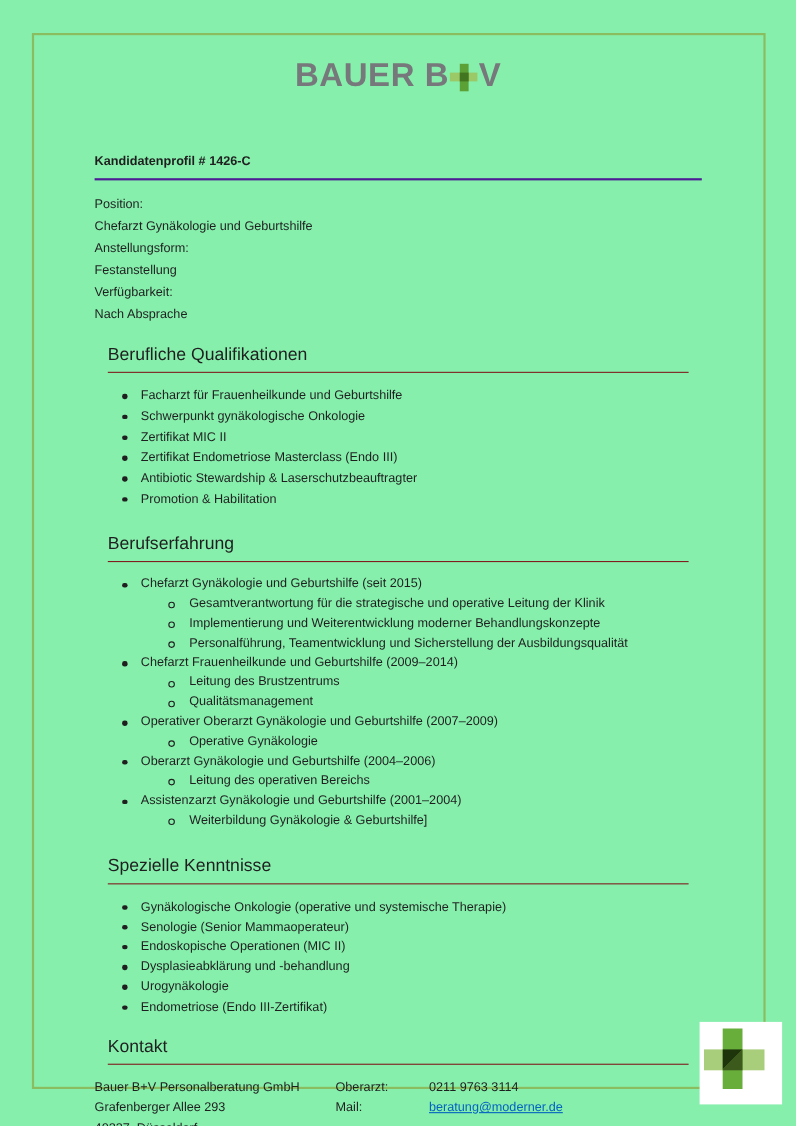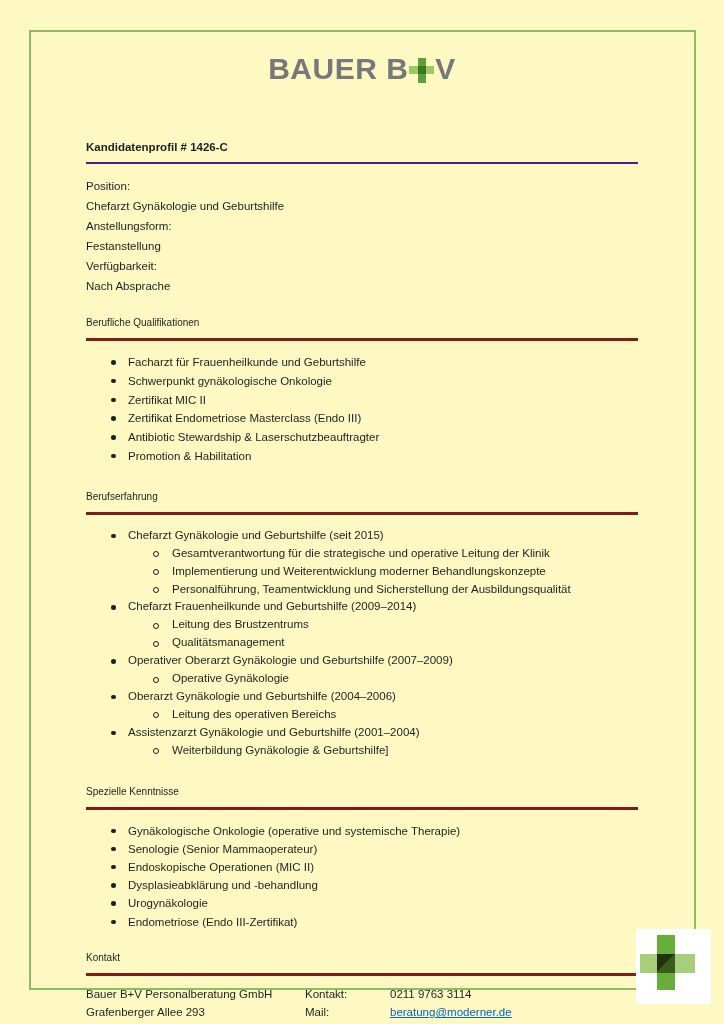--- a/index.html
+++ b/index.html
@@ -1,17 +1,17 @@
 <!DOCTYPE html>
 <html><head>
 <meta charset="utf-8">
 <style>
   html,body{margin:0;padding:0;background:#ffffff;}
   .page{
-    position:relative; width:724px; height:1024px; background:#fef9c3;
+    position:relative; width:724px; height:1024px; background:#86efac;
     font-family:"Liberation Sans", sans-serif; color:#1f1f1f; overflow:hidden;
   }
   
   .frame{
     position:absolute; left:29px; top:30px; width:663px; height:956px;
     border:2px solid #8abd5f; pointer-events:none;
   }
   
   .corner-mask{position:absolute; left:636px; top:929px; width:75px; height:75px; background:#ffffff;}
   .cc-v{position:absolute; left:657px; top:935px; width:18px; height:55px; background:#68ae3a;}
@@ -33,22 +33,22 @@
   }
   .fields{margin-top:12px;}
   .f-row{display:flex; line-height:20px;flex-direction:column;}
   .f-label{width:129px; flex:none;}
   section{display:block;}
   .sec{margin-top:20px;}
   .sec.s2{margin-top:24px;}
   .sec.s3{margin-top:25px;}
   .sec.s4{margin-top:20px;}
   .sec h2{
-    margin:0; font-size:10px; font-weight:normal; line-height:14px;
-    padding-bottom:8px; border-bottom:3px solid #7f1d1d;
+    margin:12px; font-size:16px; font-weight:normal; line-height:14px;
+    padding-bottom:8px; border-bottom:1px solid #7f1d1d;
   }
   ul.lvl1{margin:12px 0 0 0; padding:0; list-style:none;}
   ul.lvl2{margin:0; padding:0; list-style:none;}
   li{position:relative;}
   .s1 li.l1{line-height:18.8px;}
   .s2 li.l1, .s2 li.l2{line-height:17.9px;}
   .s3 li.l1{line-height:18.2px;}
   li.l1 > .li-text{display:block; padding-left:42px;}
   li.l2 > .li-text{display:block; padding-left:86px;}
   .b1{position:absolute; left:25px; top:7px; width:4.5px; height:4.5px; border-radius:50%; background:#1f1f1f;}
@@ -222,21 +222,21 @@
             <span class="li-text">Endometriose (Endo III-Zertifikat)</span>
           </li>
         </ul>
     </section>
 
     <section class="sec s4">
       <h2>Kontakt</h2>
       <div class="contact-grid">
         <div class="c-col1"><div>Bauer B+V Personalberatung GmbH</div><div>Grafenberger Allee 293</div><div>40237  Düsseldorf</div></div>
         <div class="c-col2">
-          <div>Kontakt:</div>
+          <div>Oberarzt:</div>
           <div>Mail:</div>
         </div>
         <div class="c-col3">
           <div>0211 9763 3114</div>
           <div><a class="mail-link">beratung@moderner.de</a></div>
         </div>
       </div>
     </section>
 
   </main>

